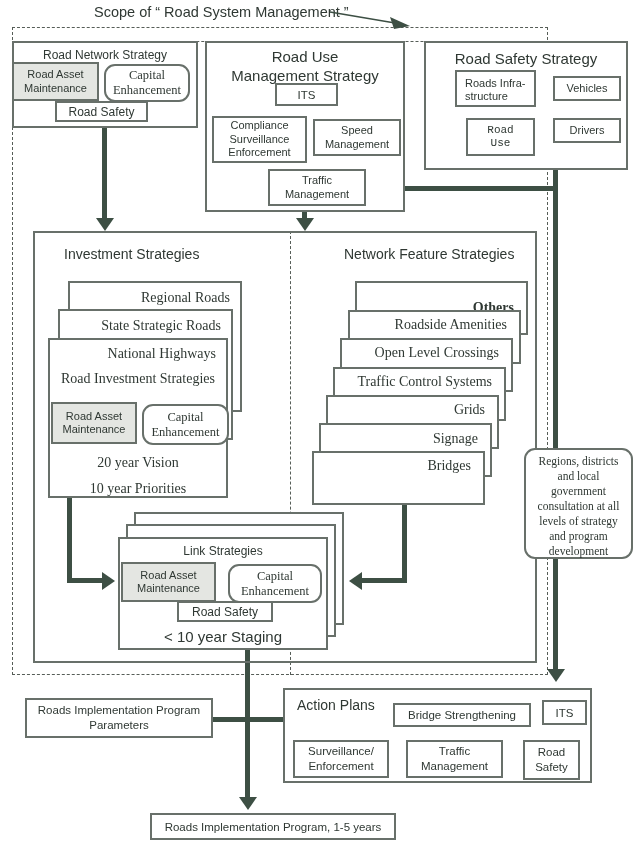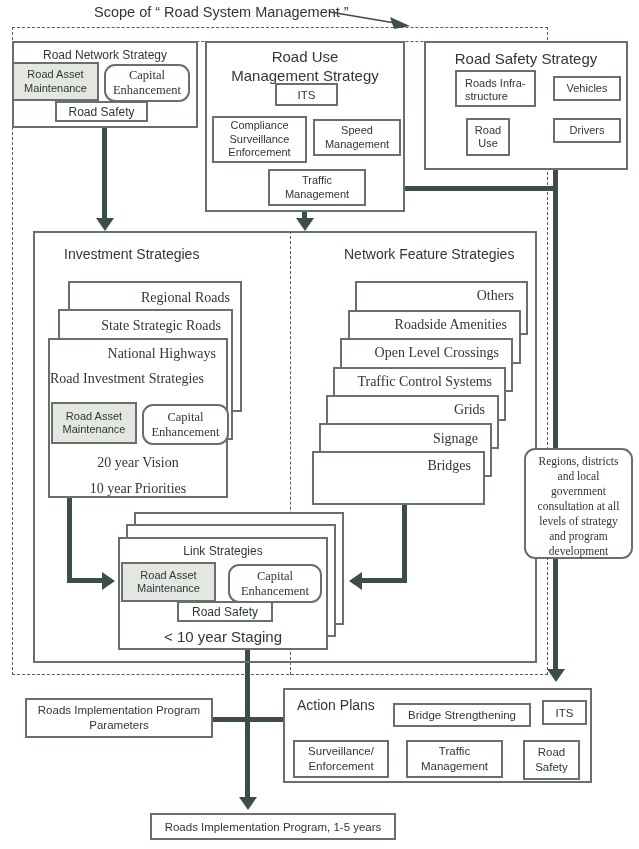--- a/index.html
+++ b/index.html
@@ -96,51 +96,51 @@
       <span>Traffic Management</span>
     </div>
 
   <div class="bx" style="left:424px;top:41px;width:204px;height:129px;">
     <div style="text-align:center;padding-top:7px;font-size:15px;">Road Safety Strategy</div>
   </div>
   <div class="bx small" style="left:455px;top:70px;width:81px;height:37px;padding:5px 2px 0 8px;"><span>Roads Infra-structure</span></div>
   <div class="bx ctr small" style="left:553px;top:76px;width:68px;height:25px;">
       <span>Vehicles</span>
     </div>
-  <div class="bx ctr small" style="left:466px;top:118px;width:44px;height:38px;padding:16px 14px;">
+  <div class="bx ctr small" style="left:466px;top:118px;width:69px;height:38px;padding:16px 14px;font-family:Liberation Mono, monospace;">
       <span>Road Use</span>
     </div>
   <div class="bx ctr small" style="left:553px;top:118px;width:68px;height:25px;">
       <span>Drivers</span>
     </div>
 
   <div class="bx" style="left:33px;top:231px;width:504px;height:432px;background:transparent;"></div>
 
   <div class="lbl" style="left:64px;top:246px;">Investment Strategies</div>
 
   <div class="bx card-txt-r" style="left:68px;top:281px;width:174px;height:131px;padding:7px 10px 0 0;">
     <span>Regional Roads</span></div>
   <div class="bx card-txt-r" style="left:58px;top:309px;width:175px;height:131px;padding:7px 10px 0 0;">
     <span>State Strategic Roads</span></div>
   <div class="bx" style="left:48px;top:338px;width:180px;height:160px;">
     <div class="abs serif" style="top:6px;right:10px;font-size:14px;">National Highways</div>
-    <div class="abs serif" style="top:31px;left:0;width:100%;font-size:14px;">Road Investment Strategies</div>
+    <div class="abs serif" style="top:31px;left:0;width:100%;text-align:center;font-size:14px;">Road Investment Strategies</div>
     <div class="bx gray ctr small" style="left:1px;top:62px;width:86px;height:42px;">
         <span>Road Asset Maintenance</span>
       </div>
     <div class="bx ctr serif" style="left:92px;top:64px;width:87px;height:41px;font-size:12.5px;line-height:1.2;">
         <span>Capital Enhancement</span>
       </div>
     <div class="abs serif" style="top:115px;left:0;width:100%;text-align:center;font-size:14px;">20 year Vision</div>
     <div class="abs serif" style="top:141px;left:0;width:100%;text-align:center;font-size:14px;">10 year Priorities</div>
   </div>
 
   <div class="lbl" style="left:344px;top:246px;">Network Feature Strategies</div>
 
-  <div class="bx card-txt-r" style="left:355px;top:281px;width:173px;height:54px;padding:5px 12px 0 0;">
+  <div class="bx card-txt-r" style="left:355px;top:281px;width:173px;height:54px;padding:17px 12px 0 0;font-weight:bold;">
     <span>Others</span></div>
   <div class="bx card-txt-r" style="left:348px;top:310px;width:173px;height:54px;padding:5px 12px 0 0;">
     <span>Roadside Amenities</span></div>
   <div class="bx card-txt-r" style="left:340px;top:338px;width:173px;height:54px;padding:5px 12px 0 0;">
     <span>Open Level Crossings</span></div>
   <div class="bx card-txt-r" style="left:333px;top:367px;width:173px;height:54px;padding:5px 12px 0 0;">
     <span>Traffic Control Systems</span></div>
   <div class="bx card-txt-r" style="left:326px;top:395px;width:173px;height:54px;padding:5px 12px 0 0;">
     <span>Grids</span></div>
   <div class="bx card-txt-r" style="left:319px;top:423px;width:173px;height:54px;padding:6px 12px 0 0;">

